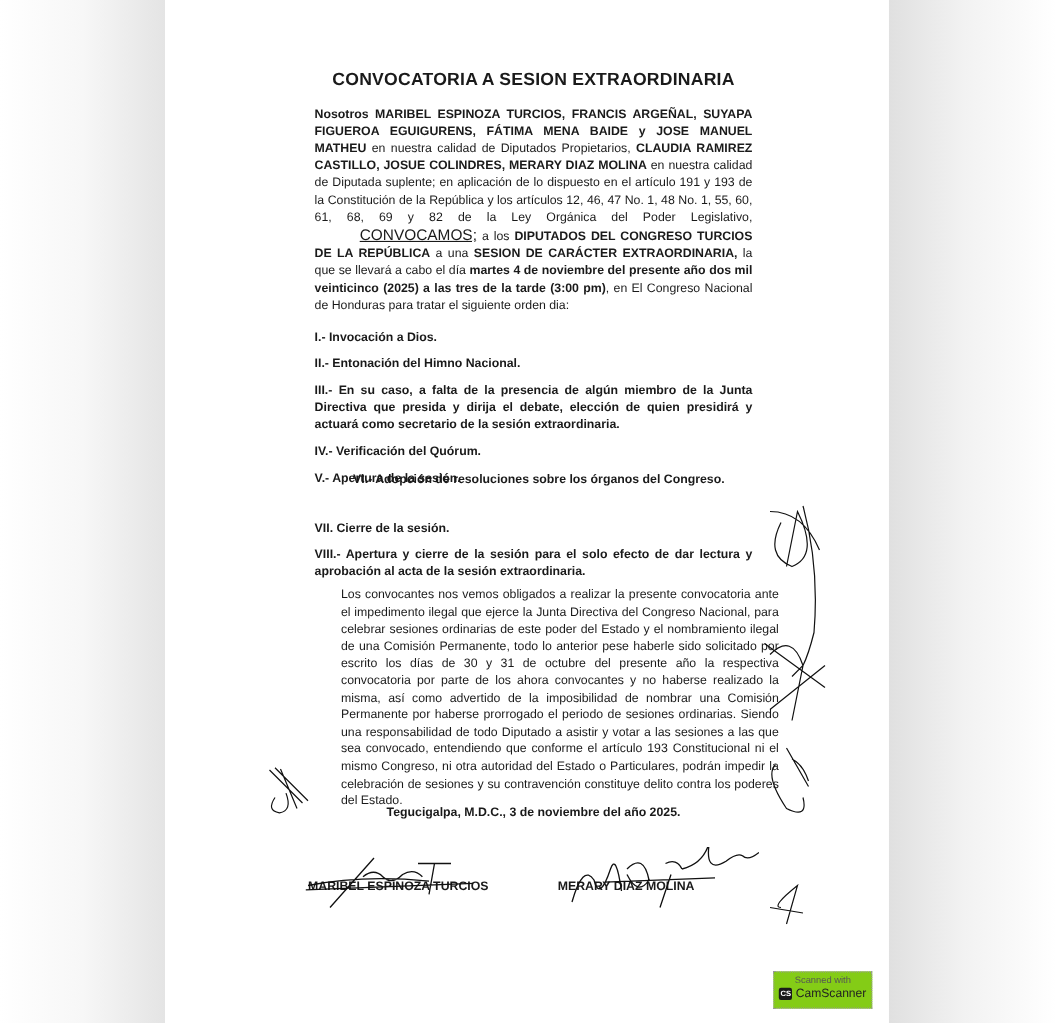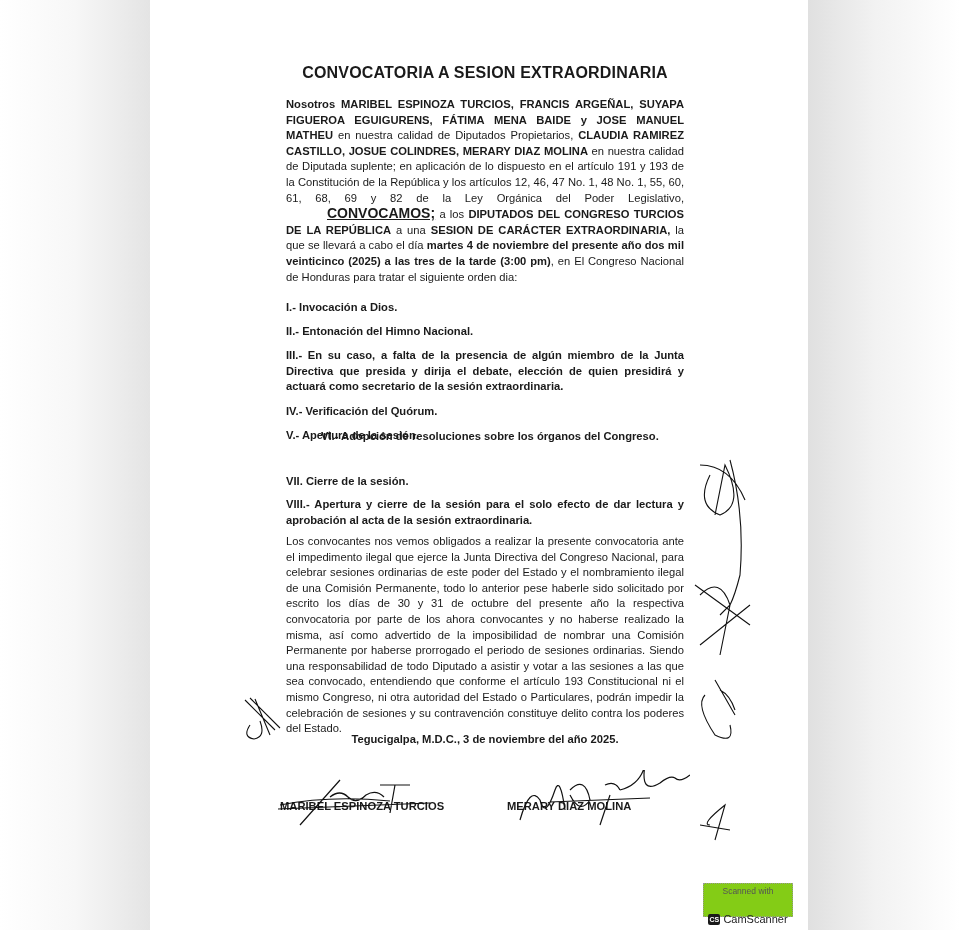--- a/index.html
+++ b/index.html
@@ -24,40 +24,40 @@
   .title {
     position: absolute; left: 286px; top: 64px; width: 398px;
     text-align: center; font-weight: bold; font-size: 16px; letter-spacing: 0.2px;
   }
   .body-text {
     position: absolute; left: 286px; width: 398px;
     font-size: 11.2px; line-height: 15.6px; text-align: justify;
   }
   .intro { top: 97px; }
   .b { font-weight: bold; }
-  .convocamos { font-weight: bold; font-size: 14px; text-decoration: underline; margin-left: 41px; }
+  .convocamos { font-weight: normal; font-size: 14px; text-decoration: underline; margin-left: 41px; }
   .agenda { position: absolute; left: 286px; width: 398px; font-size: 11.2px; line-height: 15.6px; font-weight: bold; text-align: justify; }
-  .closing { top: 534px; }
+  .closing { top: 534px; margin-left: 24px; }
   .place-date {
     position: absolute; left: 286px; top: 733px; width: 398px; text-align: center;
     font-weight: bold; font-size: 11.2px;
   }
   .signer {
     position: absolute; top: 800px; font-weight: bold; font-size: 11.2px;
   }
   .signer-1 { left: 280px; }
   .signer-2 { left: 507px; }
   .sig { position: absolute; }
   .stamp {
     position: absolute; left: 703px; top: 883px; width: 88px; height: 32px;
     border: 1px dotted #999; background: #84cc16;
     font-size: 8.5px; color: #555; text-align: center;
   }
   .stamp .line1 { display: block; margin-top: 2px; }
-  .stamp .brand { display: flex; align-items: center; justify-content: center; gap: 3px; margin-top: 17px; font-size: 11px; color: #222; }
+  .stamp .brand { display: flex; align-items: center; justify-content: center; gap: 3px; margin-top: 1px; font-size: 11px; color: #222; }
   .cs-icon {
     display: inline-block; width: 12px; height: 11px; background: #1a1a1a; color: #fff;
     font-size: 7px; line-height: 11px; border-radius: 2px; font-weight: bold; text-align: center;
   }
 </style>
 </head>
 <body>
 
 <div class="side-left"></div>
 <div class="side-right"></div>

